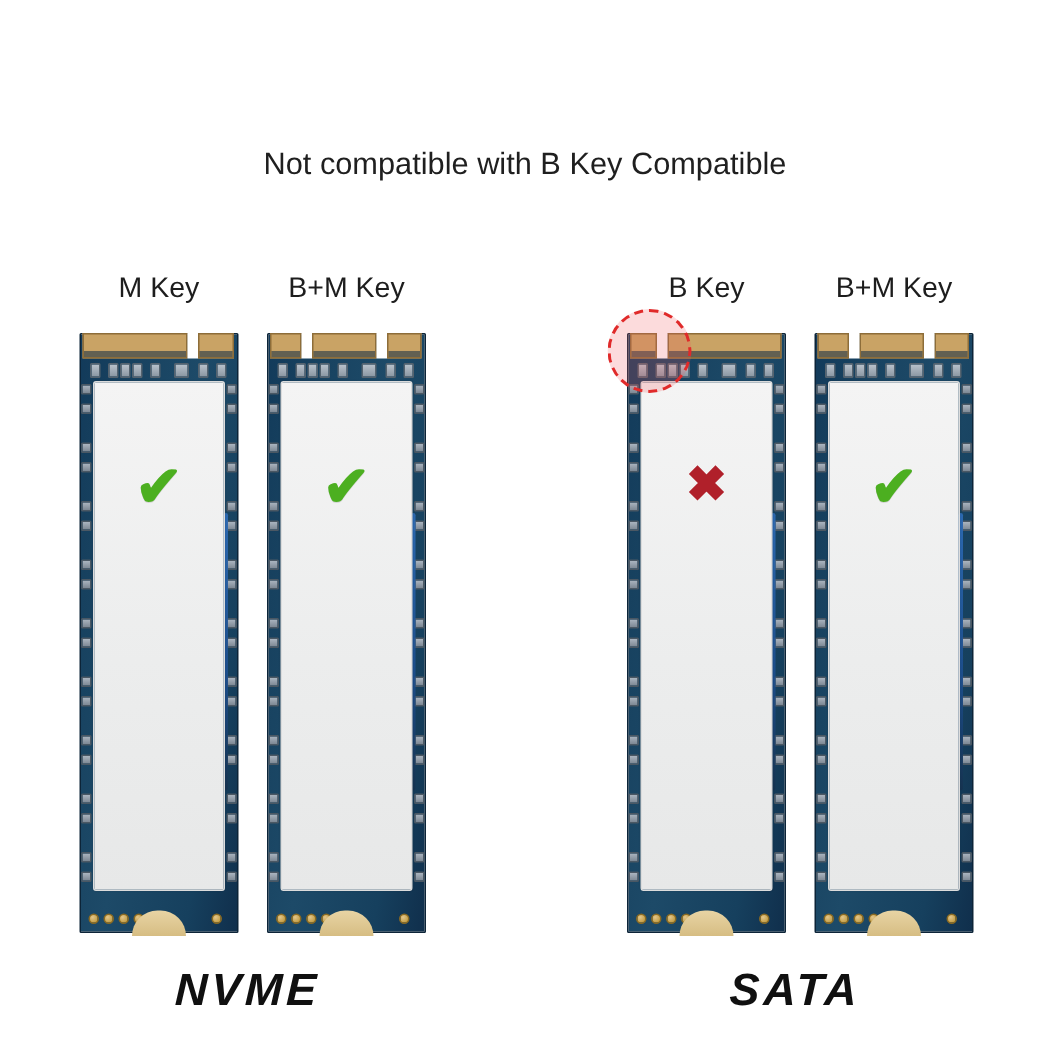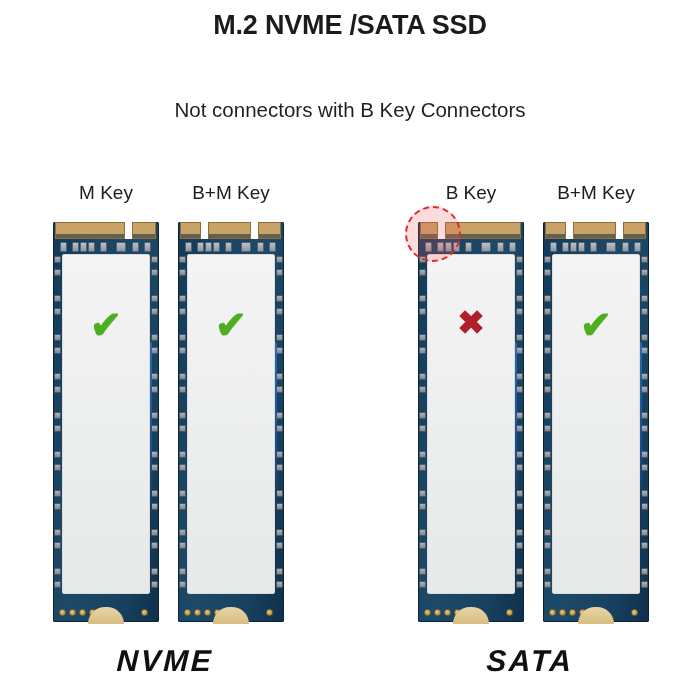--- a/index.html
+++ b/index.html
@@ -146,25 +146,24 @@
     font-family:"Liberation Sans", sans-serif;
     transform:skewX(-2deg);
   }
 </style>
 </head>
 <body>
 
 <div class="stage">
 
   <div class="title">
-    <span class="l2">M.2 NVME /SATA SSD</span>
   </div>
 
   <div class="subtitle">
-    <span class="s2">Not connectors with B Key Connectors</span>
+    <span class="s2">Not compatible with B Key Compatible</span>
   </div>
 
   <div id="keylabels">
       <div class="keylabel" style="left: 41px;">M Key</div>
       <div class="keylabel" style="left: 166px;">B+M Key</div>
       <div class="keylabel" style="left: 406px;">B Key</div>
       <div class="keylabel" style="left: 531px;">B+M Key</div>
     </div>
 
   <div id="cards">

